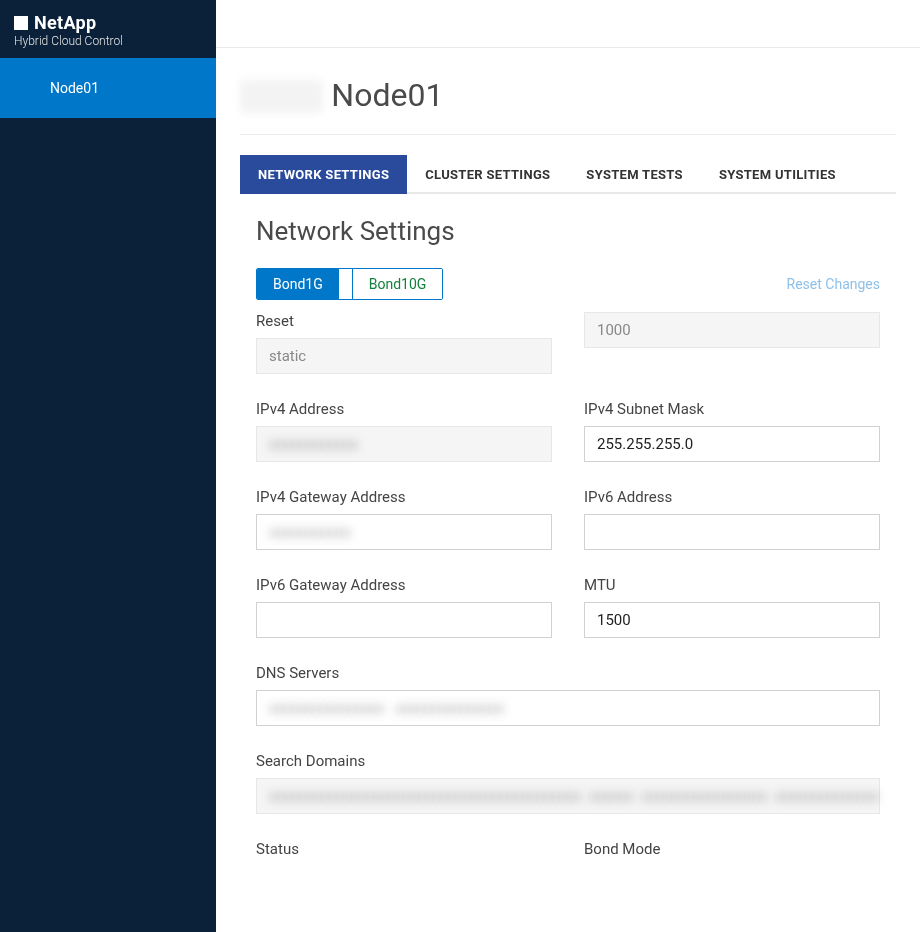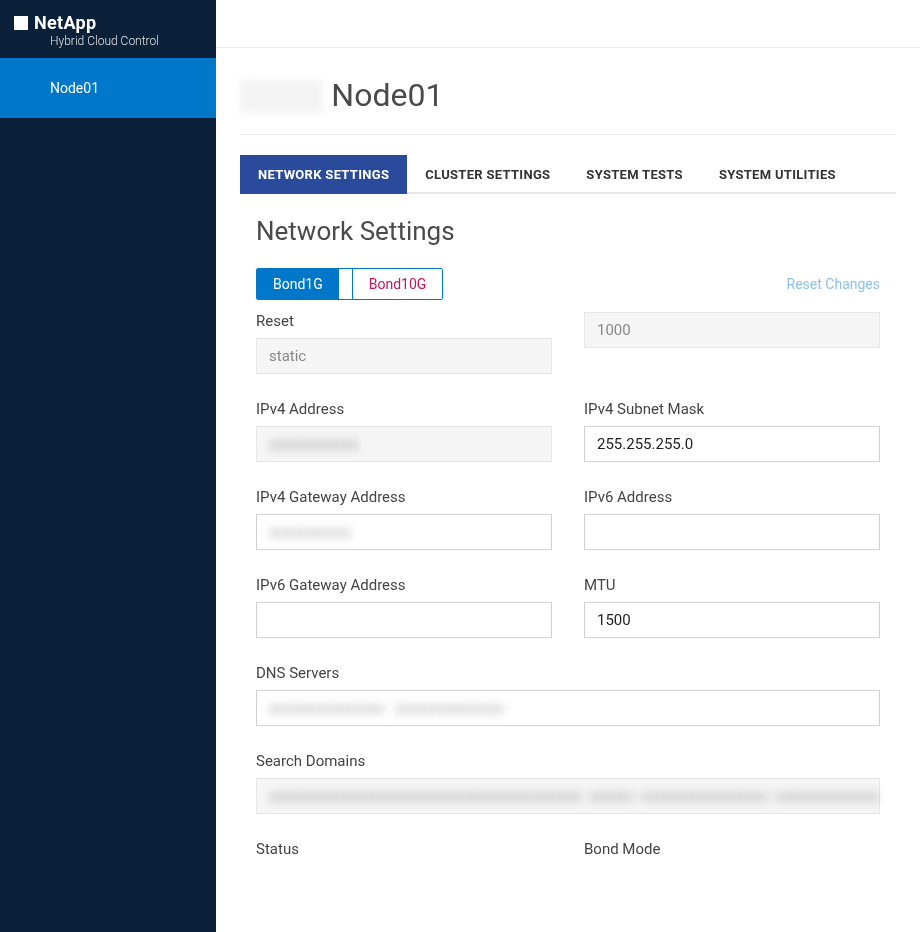--- a/index.html
+++ b/index.html
@@ -37,21 +37,20 @@
   .brand-name {
     font-size: 18px;
     font-weight: 700;
     letter-spacing: 0.3px;
   }
   .brand-sub {
     font-size: 12px;
     font-weight: 300;
     color: #e6e6e6;
     margin-top: 1px;
-    margin-left: 36px;
   }
   .sidebar-item {
     background: #0077c8;
     color: #fff;
     height: 60px;
     display: flex;
     align-items: center;
     padding: 0 16px 0 50px;
     font-size: 14px;
     cursor: pointer;
@@ -126,21 +125,21 @@
   .subtabs {
     display: inline-flex;
     border: 1px solid #0077c8;
     border-radius: 2px;
     overflow: hidden;
     gap: 13px;
   }
   .subtab {
     padding: 7px 16px;
     font-size: 14px;
-    color: #be185d;
+    color: #15803d;
     background: #fff;
     cursor: pointer;
   }
   .subtab.active {
     background: #0077c8;
     color: #fff;
   }
   .subtab + .subtab {
     border-left: 1px solid #0077c8;
   }

